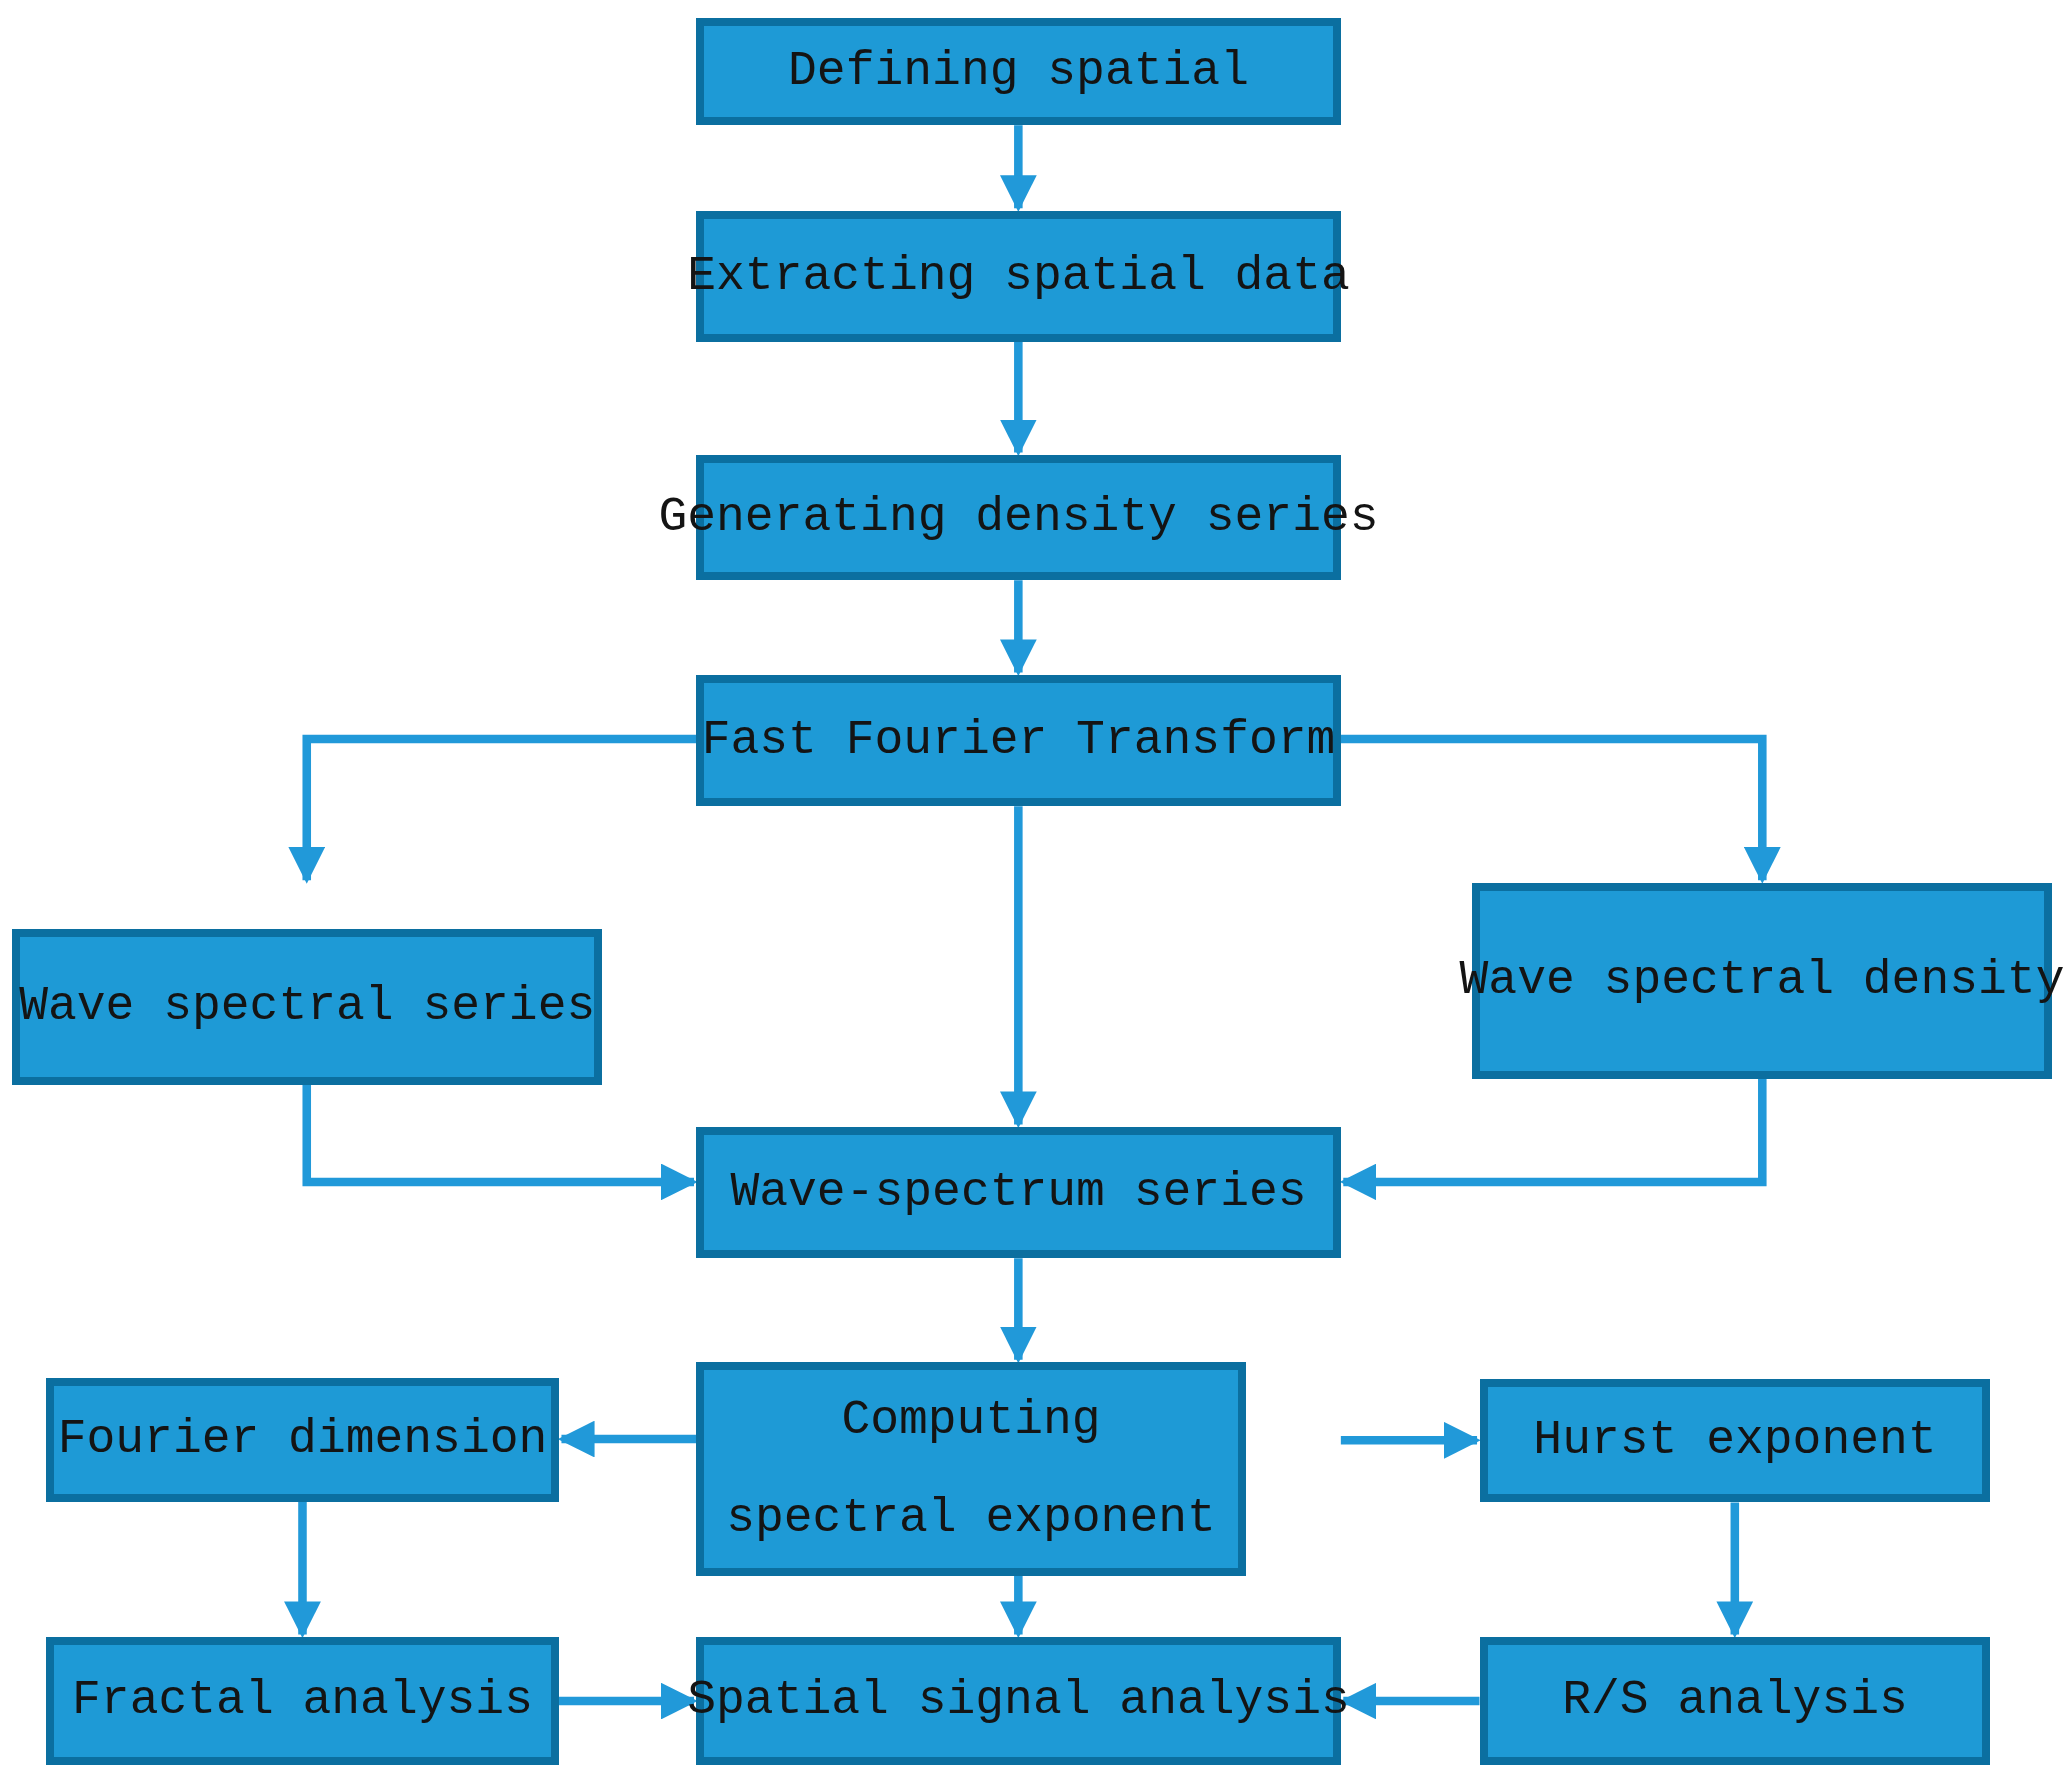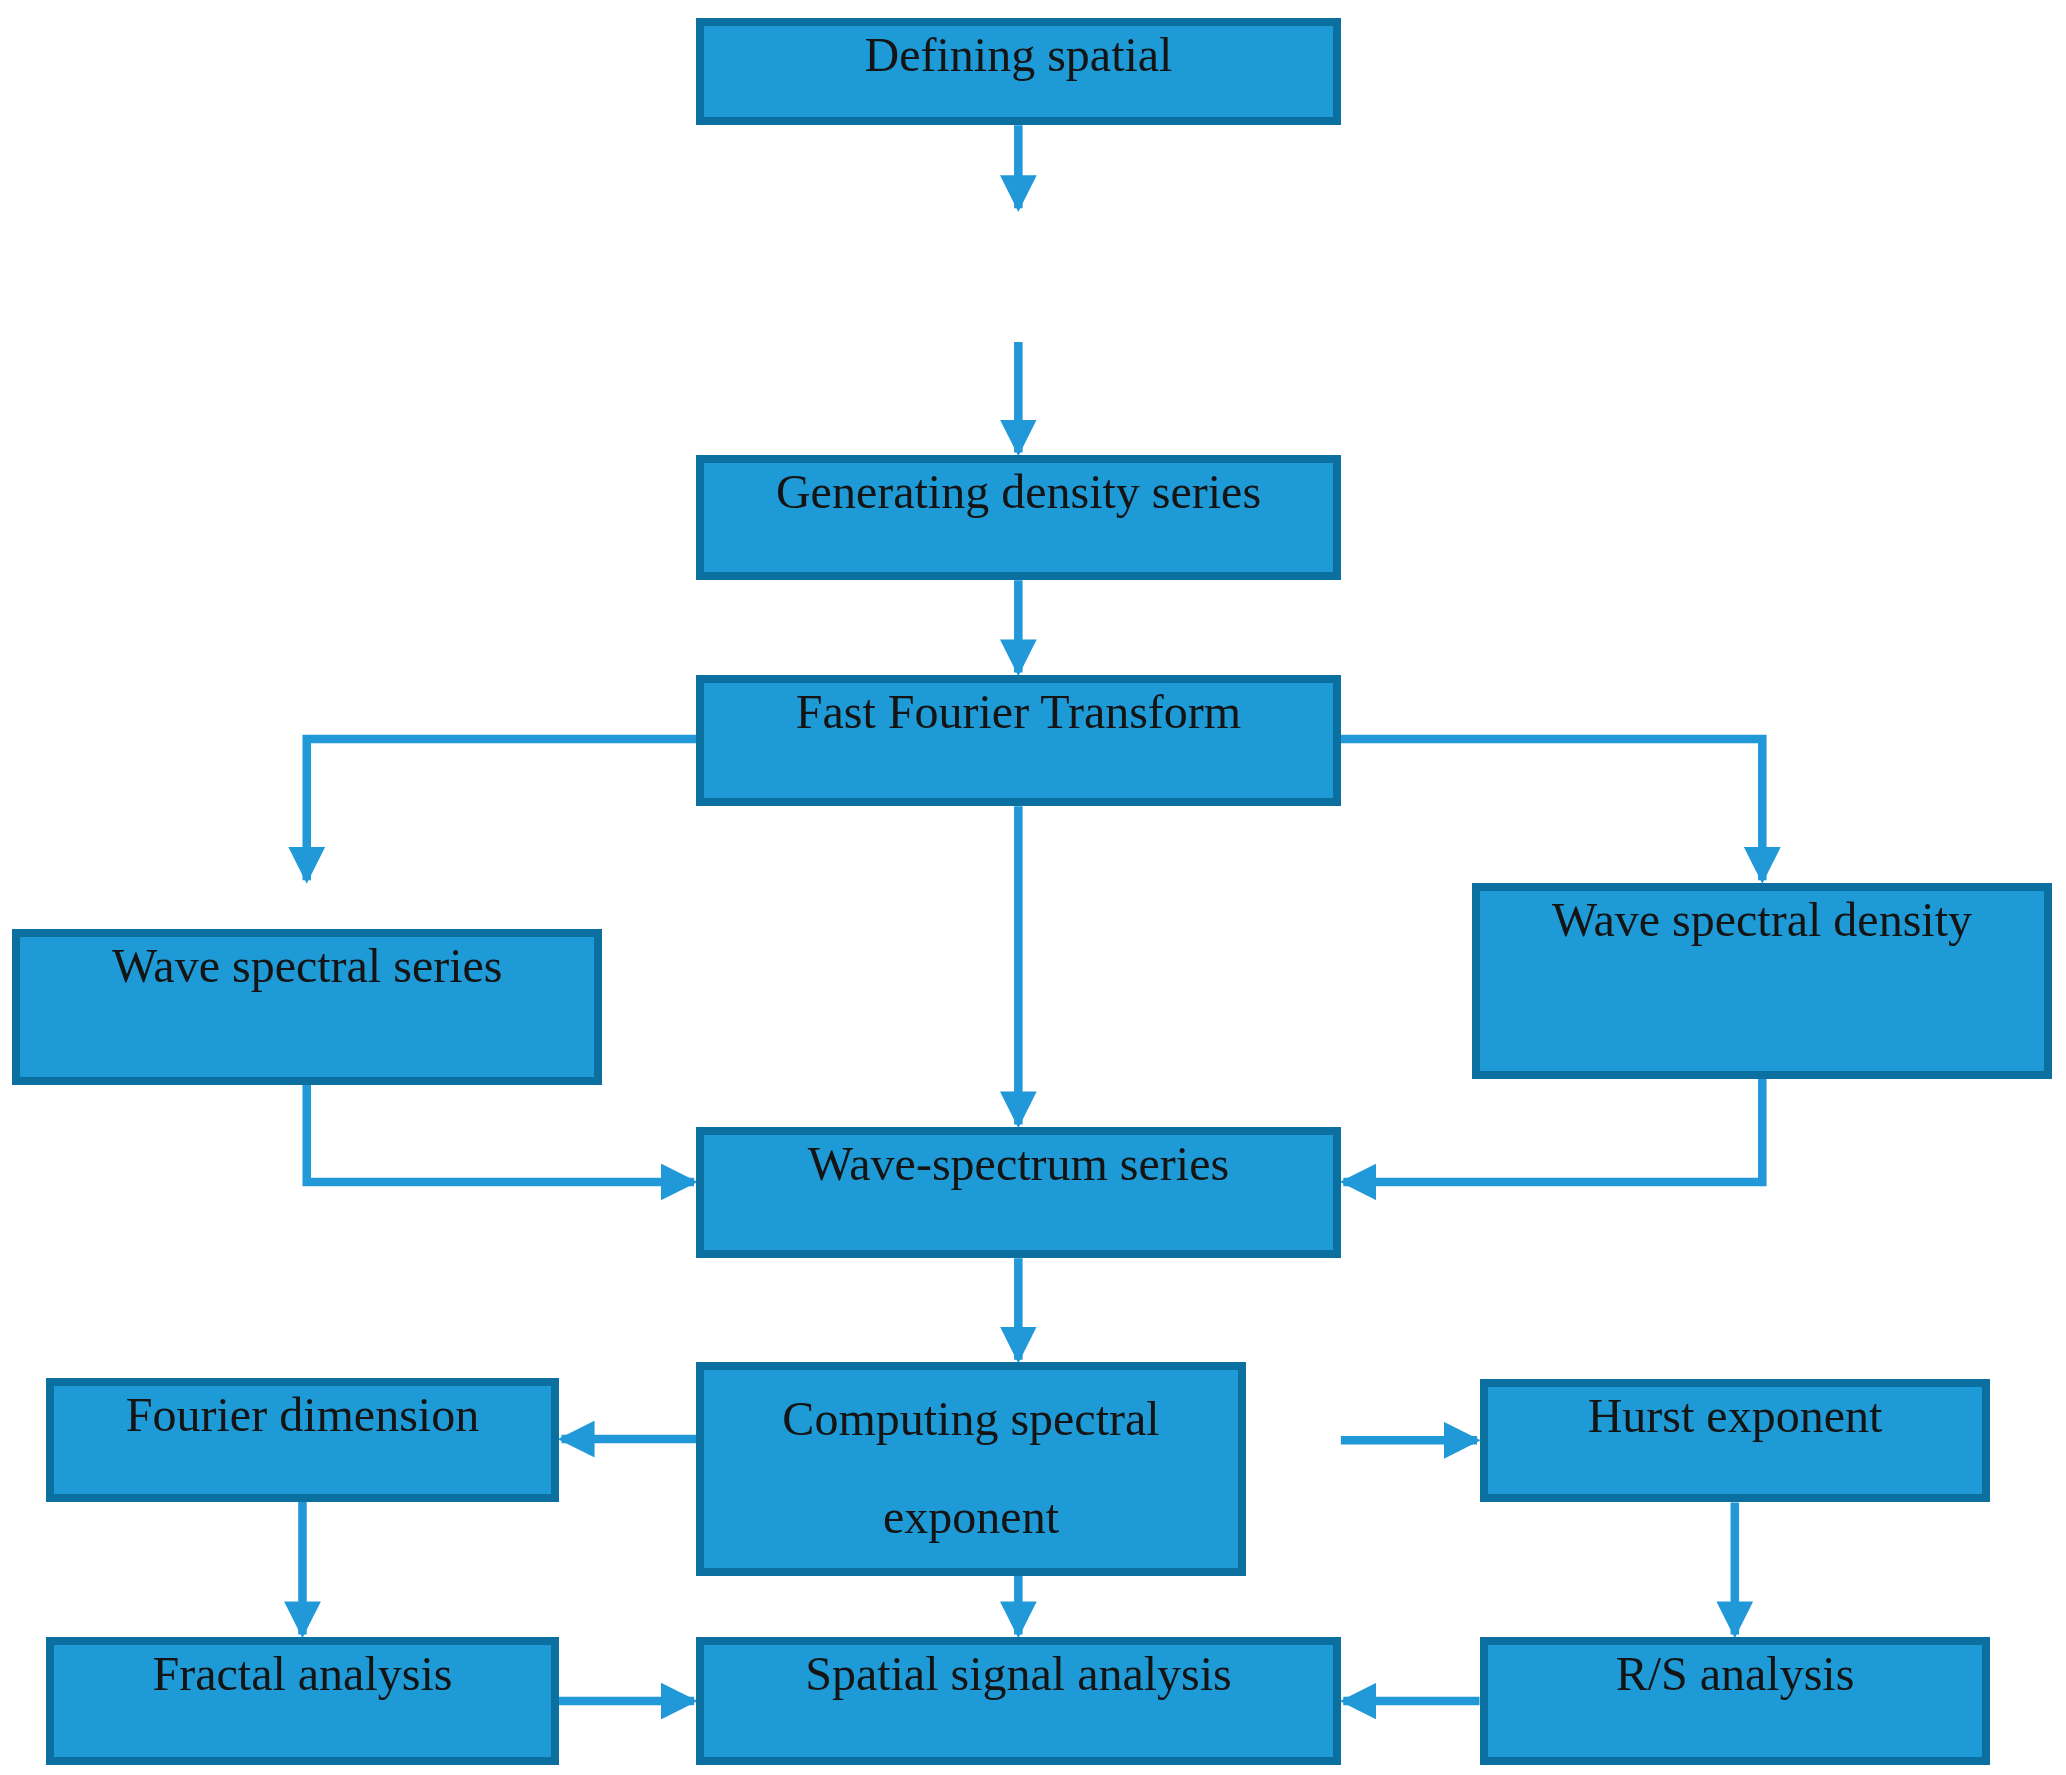--- a/index.html
+++ b/index.html
@@ -30,23 +30,24 @@
   .connector-layer polyline {
     fill: none;
     stroke: var(--arrow-color);
     stroke-width: 14;
   }
   .node {
     position: absolute;
     background: var(--box-fill);
     border: 8px solid var(--box-border);
     display: flex;
-    align-items: flex-start;
+    align-items: center;
     justify-content: center;
     text-align: center;
+    font-family: Liberation Mono, monospace;
   }
   .node .label {
     font-size: 48px;
     color: var(--label-color);
     white-space: nowrap;
     line-height: 1.2;
   }
   .node.wrap .label {
     white-space: normal;
     max-width: 507px;
@@ -79,20 +80,23 @@
     <polyline points="495,2458 495,2676" marker-end="url(#arr)"></polyline>
     <polyline points="2840,2460 2840,2676" marker-end="url(#arr)"></polyline>
     <polyline points="915,2785 1136,2785" marker-end="url(#arr)"></polyline>
     <polyline points="2422,2785 2199,2785" marker-end="url(#arr)"></polyline>
   </svg>
 
   <div class="node" style="left:696px; top:18.3px; width:645px; height:107px">
     <span class="label">Defining spatial</span>
   </div>
 
+  <div class="node" style="left:696px; top:211px; width:645px; height:131px">
+    <span class="label">Extracting spatial data</span>
+  </div>
 
   <div class="node" style="left:696px; top:455px; width:645px; height:125px">
     <span class="label">Generating density series</span>
   </div>
 
   <div class="node" style="left:696px; top:675px; width:645px; height:131px">
     <span class="label">Fast Fourier Transform</span>
   </div>
 
   <div class="node" style="left:12.2px; top:929px; width:590px; height:156px">

